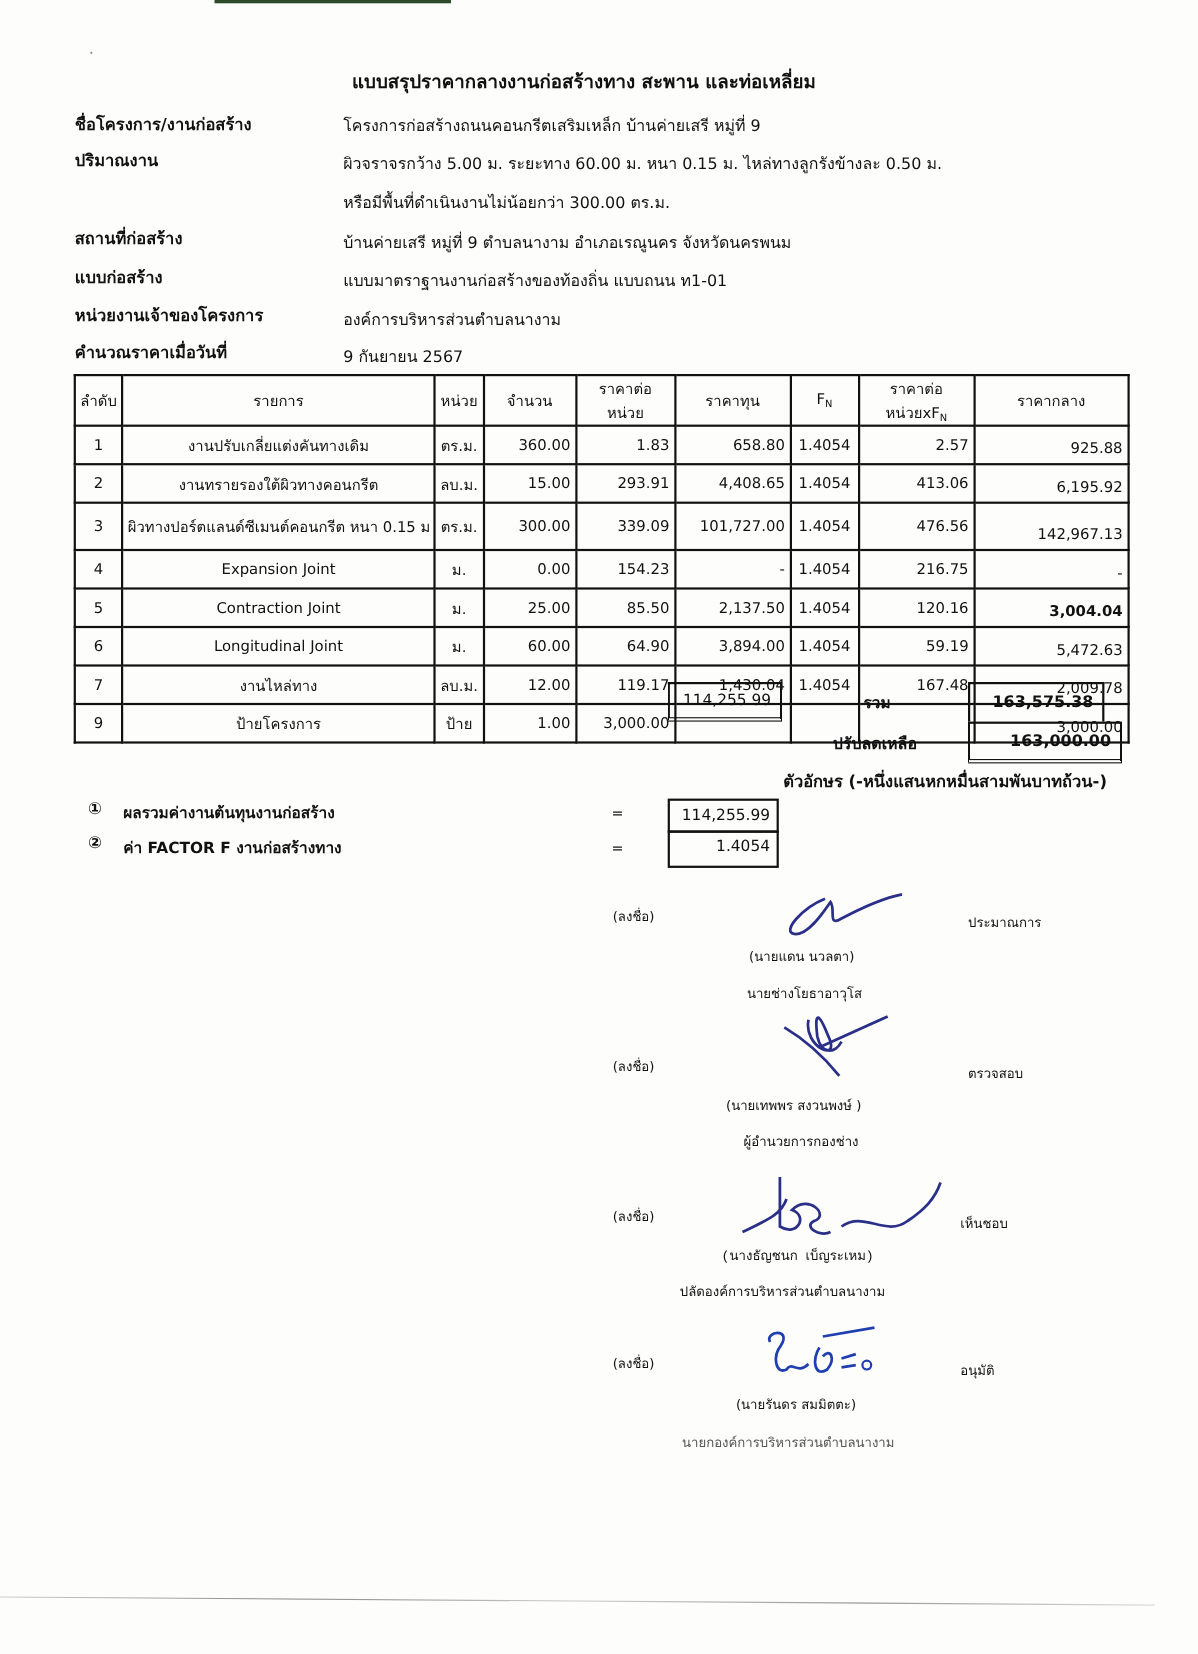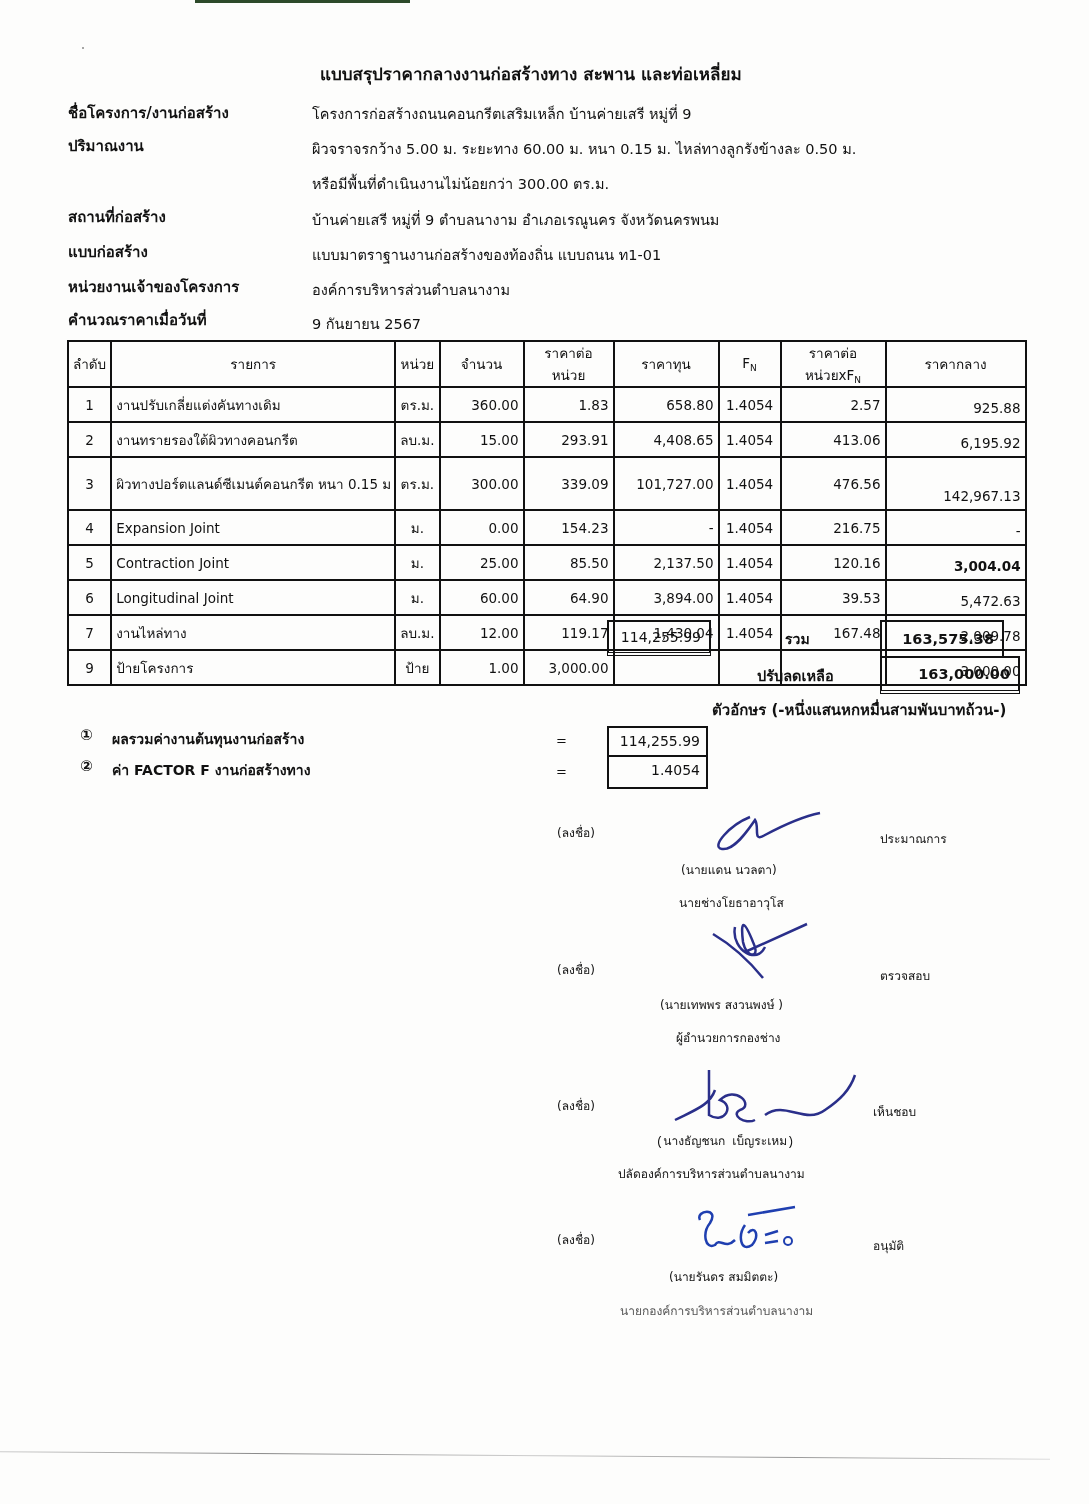--- a/index.html
+++ b/index.html
@@ -7,21 +7,21 @@
          font-family:"DejaVu Sans", "Liberation Sans", sans-serif; color:#111; }
   .abs { position:absolute; white-space:nowrap; }
   .topbar { position:absolute; left:195px; top:0; width:215px; height:3px; background:#2d4a2a; }
   .dot { position:absolute; left:82px; top:47px; width:2px; height:2px; background:#888; border-radius:50%; }
   .title { left:320px; top:60px; font-size:17px; font-weight:bold; }
   .lbl { left:68px; font-size:15px; font-weight:bold; }
   .val { left:312px; font-size:14.5px; }
   table.main { position:absolute; left:67px; top:340px; border-collapse:collapse; font-size:13.5px; }
   table.main td, table.main th { border:2px solid #111; padding:0 4px; height:27px; font-weight:normal; }
   table.main th { text-align:center; height:26px; }
-  td.c { text-align:center; } td.r { text-align:right; } td.l { text-align:left;border-radius:14px; }
+  td.c { text-align:center; } td.r { text-align:right; } td.l { text-align:center;border-radius:14px; }
   .tot-box { position:absolute; border:2px solid #111; border-bottom:4px double #111; font-size:14px; text-align:right; padding-right:8px; box-sizing:border-box; }
   .bold { font-weight:bold; }
   .sumbox { position:absolute; left:607px; width:101px; border:2px solid #111; font-size:14px; text-align:right; padding-right:6px; box-sizing:border-box; height:31px; line-height:27px; }
   .sig { font-size:12px;text-align:center; }
   .signature { position:absolute; }
   .sub { font-size:9px; vertical-align:-3px; }
   .bottomline { position:absolute; left:0; top:1455px; width:1050px; height:1px; background:linear-gradient(90deg,#ccc,#888,#ccc,#999,#ddd); transform:rotate(0.4deg); }
 </style>
 </head>
 <body>
@@ -95,21 +95,21 @@
       </tr>
       <tr>
         <td class="c">3</td>
         <td class="l" style="max-width: 274px; overflow: hidden; white-space: nowrap;">ผิวทางปอร์ตแลนด์ซีเมนต์คอนกรีต หนา 0.15  ม</td>
         <td class="c">ตร.ม.</td>
         <td class="r">300.00</td>
         <td class="r">339.09</td>
         <td class="r">101,727.00</td>
         <td class="c">1.4054</td>
         <td class="r">476.56</td>
-        <td class="r" style="padding-top: 24px;">142,967.13</td>
+        <td class="r" style="padding-top: 14px;">142,967.13</td>
       </tr>
       <tr>
         <td class="c">4</td>
         <td class="l" style="max-width: 274px; overflow: hidden; white-space: nowrap;">Expansion  Joint</td>
         <td class="c">ม.</td>
         <td class="r">0.00</td>
         <td class="r">154.23</td>
         <td class="r">-</td>
         <td class="c">1.4054</td>
         <td class="r">216.75</td>
@@ -127,21 +127,21 @@
         <td class="r" style="padding-top: 6px; font-weight: bold;">3,004.04</td>
       </tr>
       <tr>
         <td class="c">6</td>
         <td class="l" style="max-width: 274px; overflow: hidden; white-space: nowrap; margin-left: 23px;">Longitudinal  Joint</td>
         <td class="c">ม.</td>
         <td class="r">60.00</td>
         <td class="r">64.90</td>
         <td class="r">3,894.00</td>
         <td class="c">1.4054</td>
-        <td class="r">39.53</td>
+        <td class="r">59.19</td>
         <td class="r" style="padding-top: 6px;">5,472.63</td>
       </tr>
       <tr>
         <td class="c">7</td>
         <td class="l" style="max-width: 274px; overflow: hidden; white-space: nowrap;">งานไหล่ทาง</td>
         <td class="c">ลบ.ม.</td>
         <td class="r">12.00</td>
         <td class="r">119.17</td>
         <td class="r">1,430.04</td>
         <td class="c">1.4054</td>

